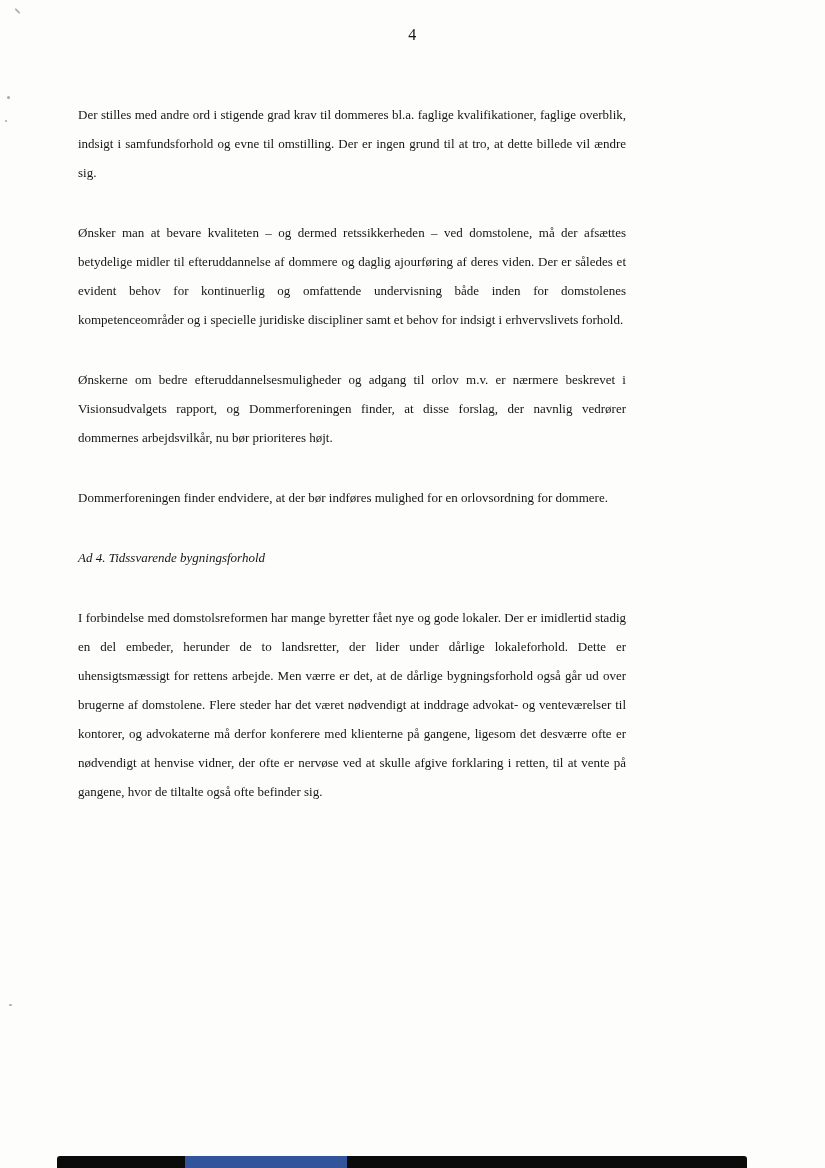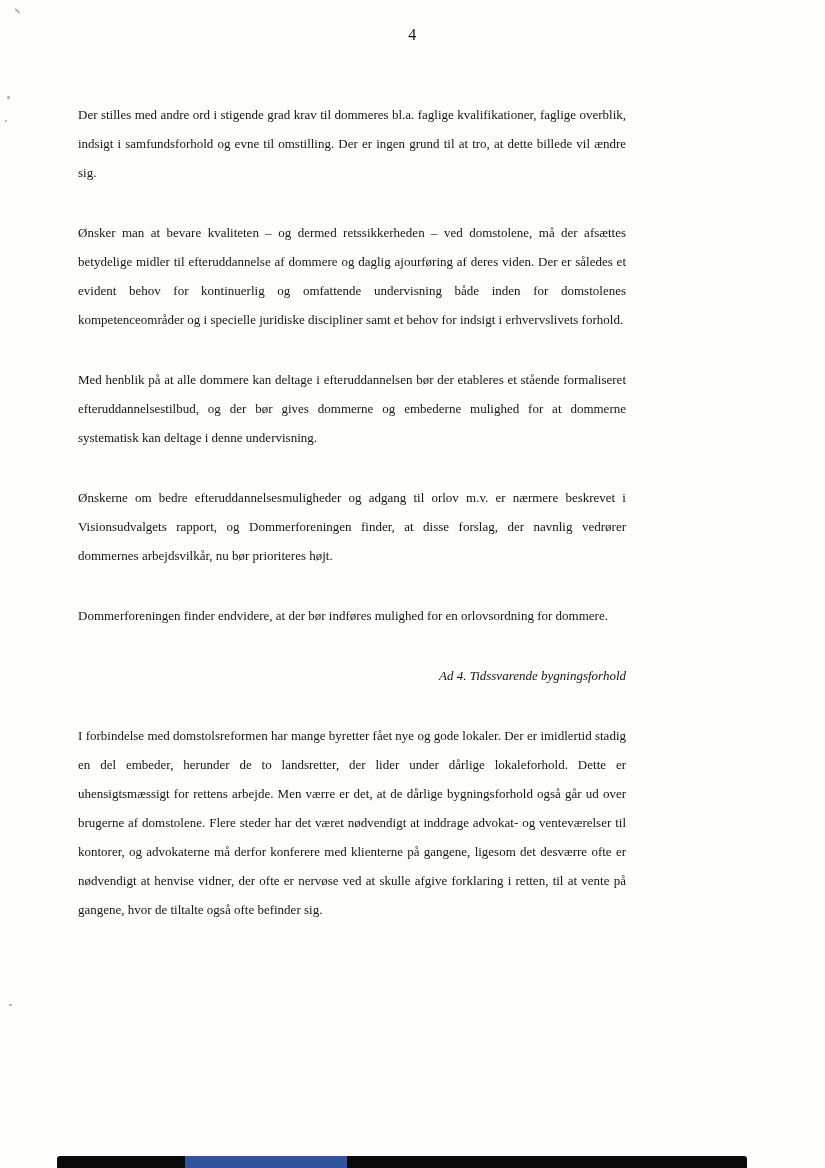--- a/index.html
+++ b/index.html
@@ -32,21 +32,21 @@
     font-size: 13px;
     line-height: 29px;
     text-align: justify;
     text-justify: inter-word;
   }
   .para {
     margin: 0 0 31px 0;
   }
   .section-heading {
     font-style: italic;
-    text-align: right;
+    text-align: left;
     margin-top: 20px;
   }
   
   .scan-bar {
     position: absolute;
     bottom: 0;
     left: 57px;
     width: 690px;
     height: 12px;
     background: #0b0b0b;
@@ -73,21 +73,20 @@
   .speck-4 { left: 14px; top: 10px;   width: 7px; height: 2px; transform: rotate(45deg); background:#b5b5b0; }
 </style>
 </head>
 <body>
 
 <div class="page-number">4</div>
 
 <div class="text-block">
   <p class="para">Der stilles med andre ord i stigende grad krav til dommeres bl.a. faglige kvalifikationer, faglige overblik, indsigt i samfundsforhold og evne til omstilling. Der er ingen grund til at tro, at dette billede vil ændre sig.</p>
   <p class="para">Ønsker man at bevare kvaliteten – og dermed retssikkerheden – ved domstolene, må der afsættes betydelige midler til efteruddannelse af dommere og daglig ajourføring af deres viden. Der er således et evident behov for kontinuerlig og omfattende undervisning både inden for domstolenes kompetenceområder og i specielle juridiske discipliner samt et behov for indsigt i erhvervslivets forhold.</p>
-  <p class="para">Med henblik på at alle dommere kan deltage i efteruddannelsen bør der etableres et stående formaliseret efteruddannelsestilbud, og der bør gives dommerne og embederne mulighed for at dommerne systematisk kan deltage i denne undervisning.</p>
   <p class="para">Ønskerne om bedre efteruddannelsesmuligheder og adgang til orlov m.v. er nærmere beskrevet i Visionsudvalgets rapport, og Dommerforeningen finder, at disse forslag, der navnlig vedrører dommernes arbejdsvilkår, nu bør prioriteres højt.</p>
   <p class="para">Dommerforeningen finder endvidere, at der bør indføres mulighed for en orlovsordning for dommere.</p>
   <p class="para section-heading">Ad 4. Tidssvarende bygningsforhold</p>
   <p class="para">I forbindelse med domstolsreformen har mange byretter fået nye og gode lokaler. Der er imidlertid stadig en del embeder, herunder de to landsretter, der lider under dårlige lokaleforhold. Dette er uhensigtsmæssigt for rettens arbejde. Men værre er det, at de dårlige bygningsforhold også går ud over brugerne af domstolene. Flere steder har det været nødvendigt at inddrage advokat- og venteværelser til kontorer, og advokaterne må derfor konferere med klienterne på gangene, ligesom det desværre ofte er nødvendigt at henvise vidner, der ofte er nervøse ved at skulle afgive forklaring i retten, til at vente på gangene, hvor de tiltalte også ofte befinder sig.</p>
 </div>
 
 <div class="speck speck-1"></div>
 <div class="speck speck-2"></div>
 <div class="speck speck-3"></div>
 <div class="speck speck-4"></div>

